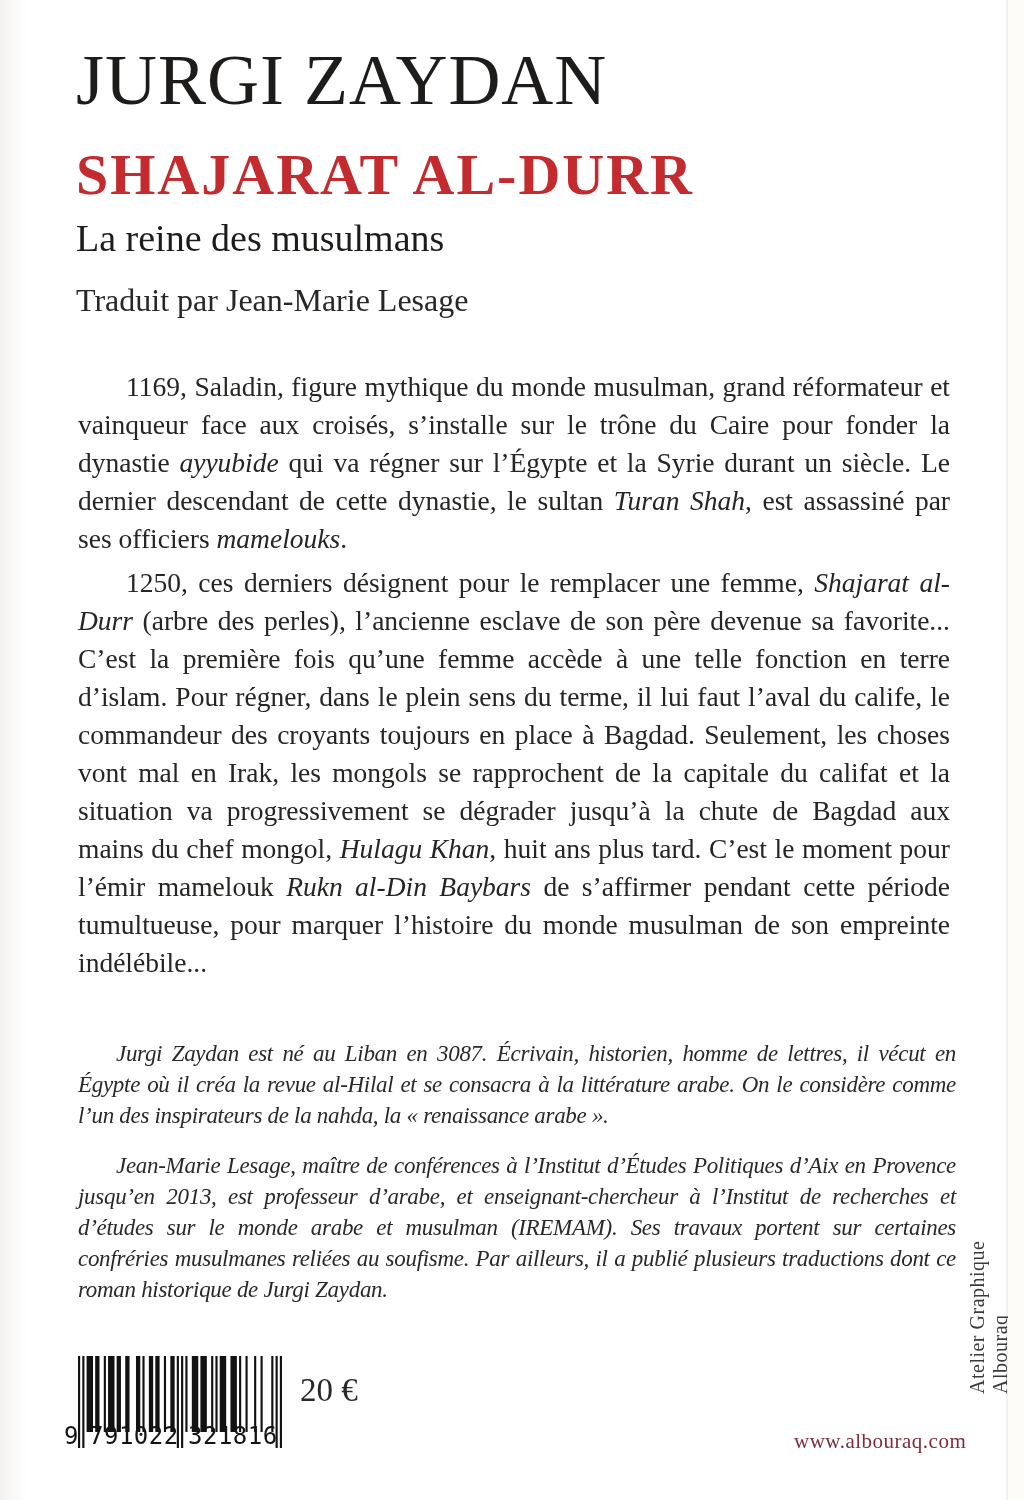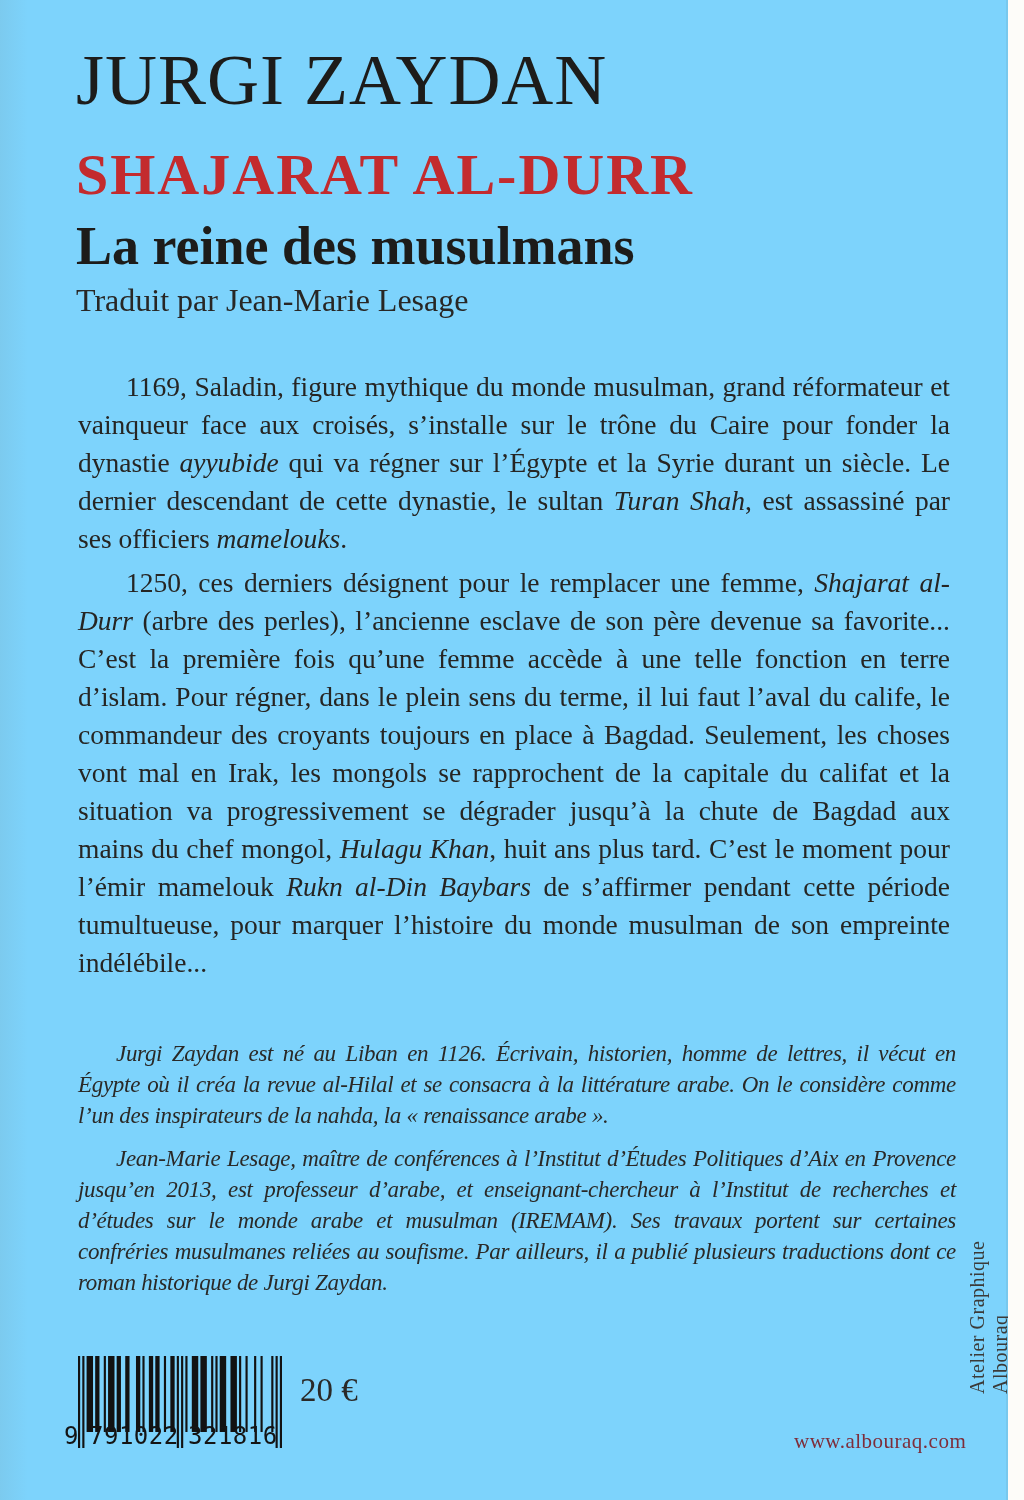--- a/index.html
+++ b/index.html
@@ -4,21 +4,21 @@
 <style>
   html, body { margin: 0; padding: 0; }
   body {
     width: 1024px; height: 1500px;
     background: #e8e6e0;
     font-family: "Liberation Serif", serif;
   }
   .page {
     position: relative;
     width: 1024px; height: 1500px;
-    background: #7dd3fc;
+    background: #ffffff;
     overflow: hidden;
     color: #22211f;
   }
   
   .page::before {
     content: ""; position: absolute; left: 0; top: 0; bottom: 0; width: 28px;
     background: linear-gradient(to right, rgba(110,100,80,0.08), rgba(110,100,80,0));
     pointer-events: none;
   }
   .edge-right {
@@ -35,43 +35,43 @@
     font-size: 72px; line-height: 1.0; letter-spacing: 1px;
     color: #1d1c1a; font-weight: normal; margin: 0;
   }
   .title-red {
     position: absolute; left: 76px; top: 146px;
     font-size: 58px; line-height: 1.0; letter-spacing: 2px;
     font-weight: bold; color: #c32b2e; margin: 0;
   }
   .subtitle {
     position: absolute; left: 76px; top: 219px;
-    font-size: 54px; line-height: 1.0;
-    color: #1d1c1a; font-weight: bold; margin: 0;
+    font-size: 38px; line-height: 1.0;
+    color: #1d1c1a; font-weight: normal; margin: 0;
   }
   .translator {
     position: absolute; left: 76px; top: 284px;
     font-size: 32px; line-height: 1.0; color: #282725; margin: 0;
   }
 
   .synopsis {
     position: absolute; left: 78px; top: 368px; width: 872px;
     font-size: 27.5px; line-height: 38px; text-align: justify;
     color: #262523;
   }
   .synopsis p { margin: 0; text-indent: 48px; }
   .synopsis p + p { margin-top: 6px; }
 
   .bios {
     position: absolute; left: 78px; top: 1038px; width: 878px;
     font-size: 23px; line-height: 31px; text-align: justify;
     font-style: italic; color: #2a2927; letter-spacing: -0.3px;
   }
   .bios p { margin: 0; text-indent: 38px; }
-  .bios p + p { margin-top: 12px; font-style: italic; }
+  .bios p + p { margin-top: 19px; font-style: italic; }
 
   .barcode {
     position: absolute; left: 64px; top: 1356px; width: 232px; height: 96px;
   }
   .barcode svg { position: absolute; left: 14px; top: 0; width: 204px; height: 92px; }
   .barcode svg rect { fill: #121212; }
   .bc-digit {
     position: absolute; top: 68px;
     font-family: "DejaVu Sans Mono", monospace;
     font-size: 24px; line-height: 1; color: #141414; letter-spacing: 0.5px;
@@ -105,21 +105,21 @@
   <h2 class="title-red">SHAJARAT AL-DURR</h2>
   <h3 class="subtitle">La reine des musulmans</h3>
   <div class="translator">Traduit par Jean-Marie Lesage</div>
 
   <div class="synopsis">
     <p><span>1169, Saladin, figure mythique du monde musulman, grand réformateur et vainqueur face aux croisés, s’installe sur le trône du Caire pour fonder la dynastie </span><i>ayyubide</i><span> qui va régner sur l’Égypte et la Syrie durant un siècle. Le dernier descendant de cette dynastie, le sultan </span><i>Turan Shah</i><span>, est assassiné par ses officiers </span><i>mamelouks</i><span>.</span></p>
     <p><span>1250, ces derniers désignent pour le remplacer une femme, </span><i>Shajarat al-Durr</i><span> (arbre des perles), l’ancienne esclave de son père devenue sa favorite... C’est la première fois qu’une femme accède à une telle fonction en terre d’islam. Pour régner, dans le plein sens du terme, il lui faut l’aval du calife, le commandeur des croyants toujours en place à Bagdad. Seulement, les choses vont mal en Irak, les mongols se rapprochent de la capitale du califat et la situation va progressivement se dégrader jusqu’à la chute de Bagdad aux mains du chef mongol, </span><i>Hulagu Khan</i><span>, huit ans plus tard. C’est le moment pour l’émir mamelouk </span><i>Rukn al-Din Baybars</i><span> de s’affirmer pendant cette période tumultueuse, pour marquer l’histoire du monde musulman de son empreinte indélébile...</span></p>
   </div>
 
   <div class="bios">
-    <p>Jurgi Zaydan est né au Liban en 1126. Écrivain, historien, homme de lettres, il vécut en Égypte où il créa la revue al-Hilal et se consacra à la littérature arabe. On le considère comme l’un des inspirateurs de la nahda, la « renaissance arabe ».</p>
+    <p>Jurgi Zaydan est né au Liban en 3087. Écrivain, historien, homme de lettres, il vécut en Égypte où il créa la revue al-Hilal et se consacra à la littérature arabe. On le considère comme l’un des inspirateurs de la nahda, la « renaissance arabe ».</p>
     <p>Jean-Marie Lesage, maître de conférences à l’Institut d’Études Politiques d’Aix en Provence jusqu’en 2013, est professeur d’arabe, et enseignant-chercheur à l’Institut de recherches et d’études sur le monde arabe et musulman (IREMAM). Ses travaux portent sur certaines confréries musulmanes reliées au soufisme. Par ailleurs, il a publié plusieurs traductions dont ce roman historique de Jurgi Zaydan.</p>
   </div>
 
   <div class="barcode">
     <svg viewBox="0 0 95 92" preserveAspectRatio="none" aria-hidden="true">
         <rect x="0" y="0" width="1" height="92"></rect>
         <rect x="2" y="0" width="1" height="92"></rect>
         <rect x="4" y="0" width="3" height="76"></rect>
         <rect x="8" y="0" width="2" height="76"></rect>
         <rect x="12" y="0" width="1" height="76"></rect>

